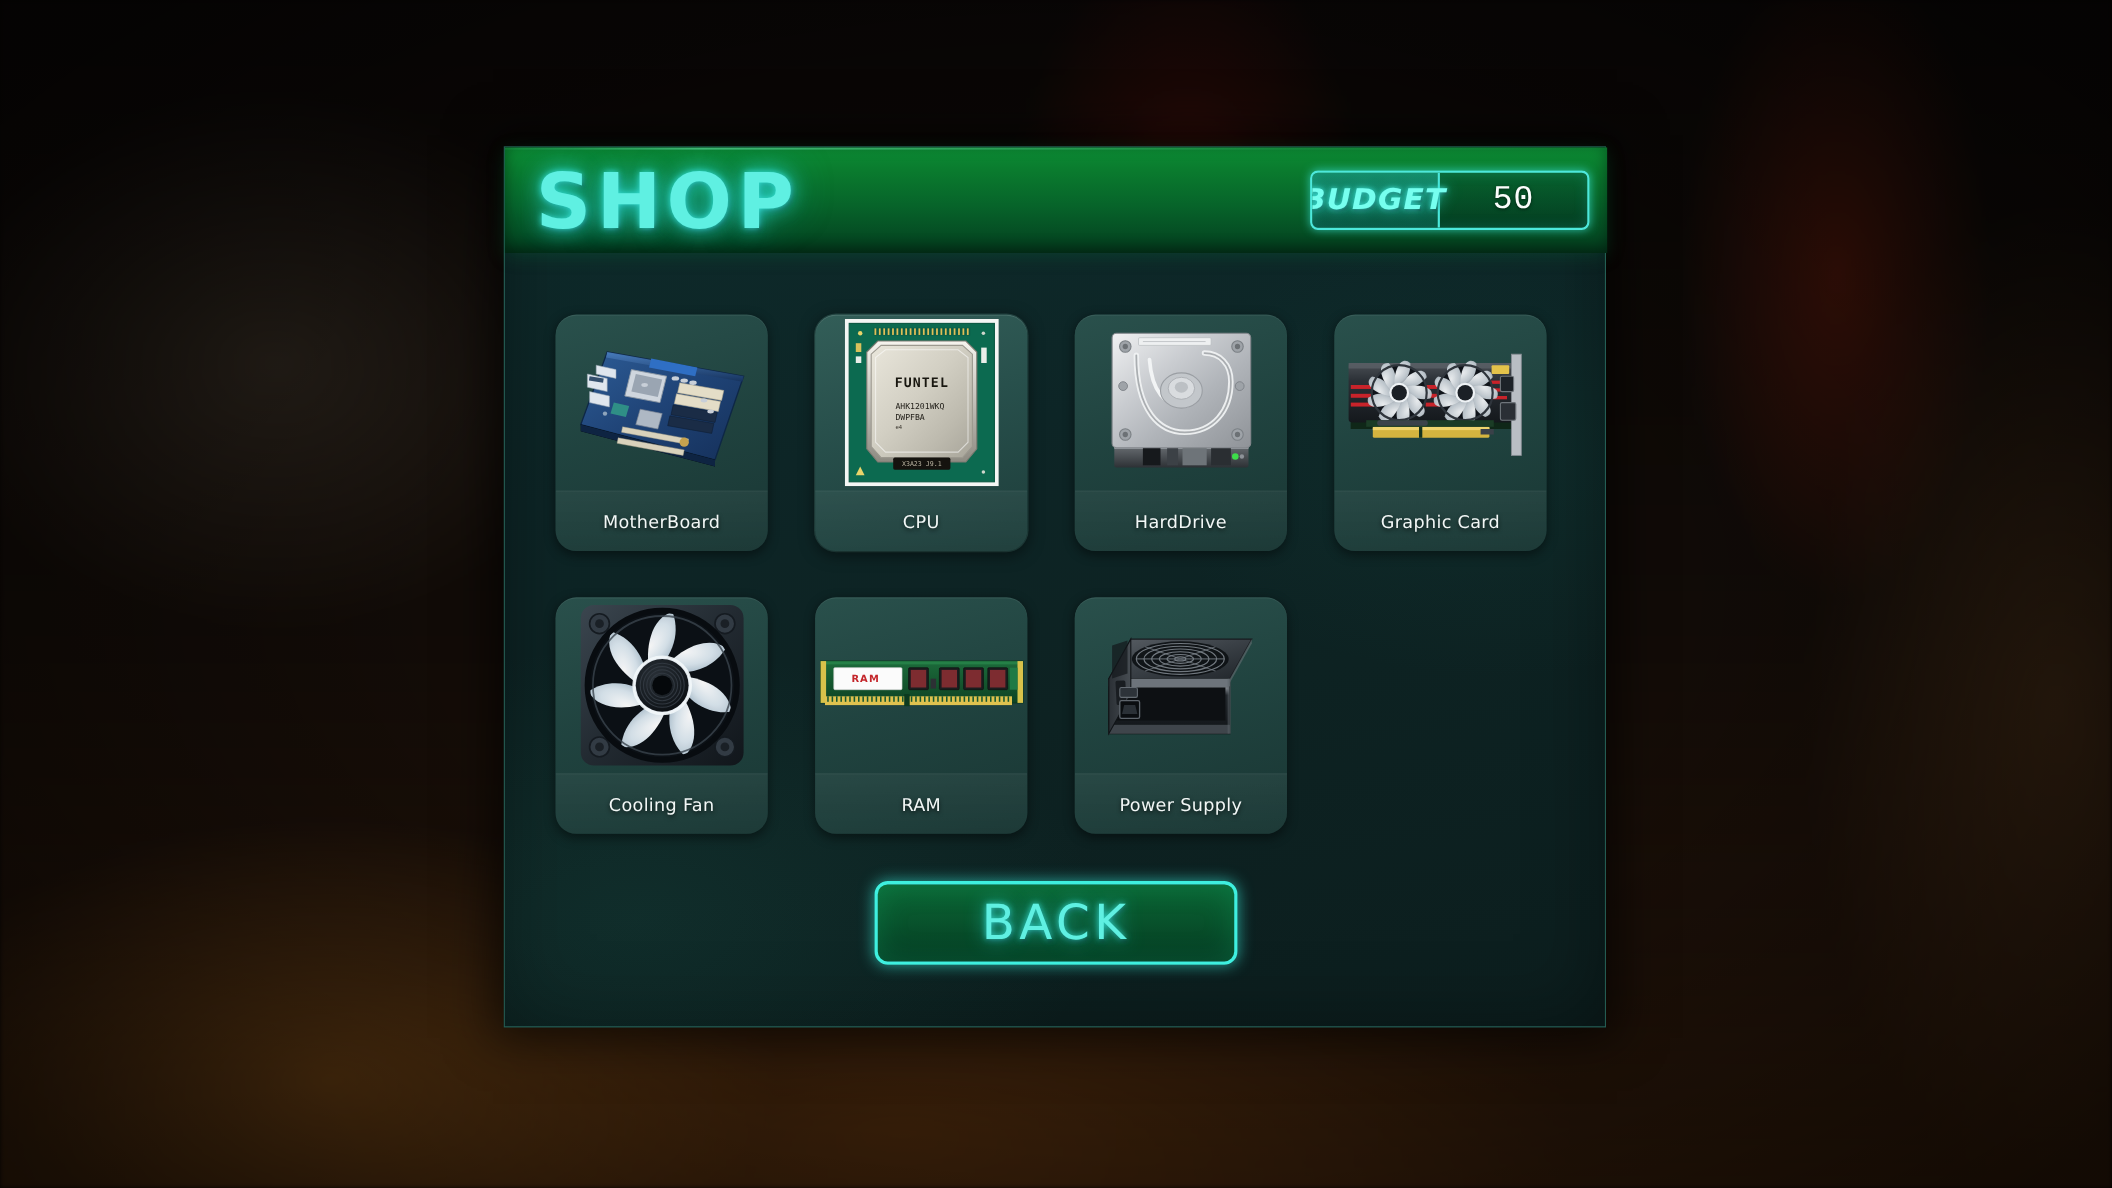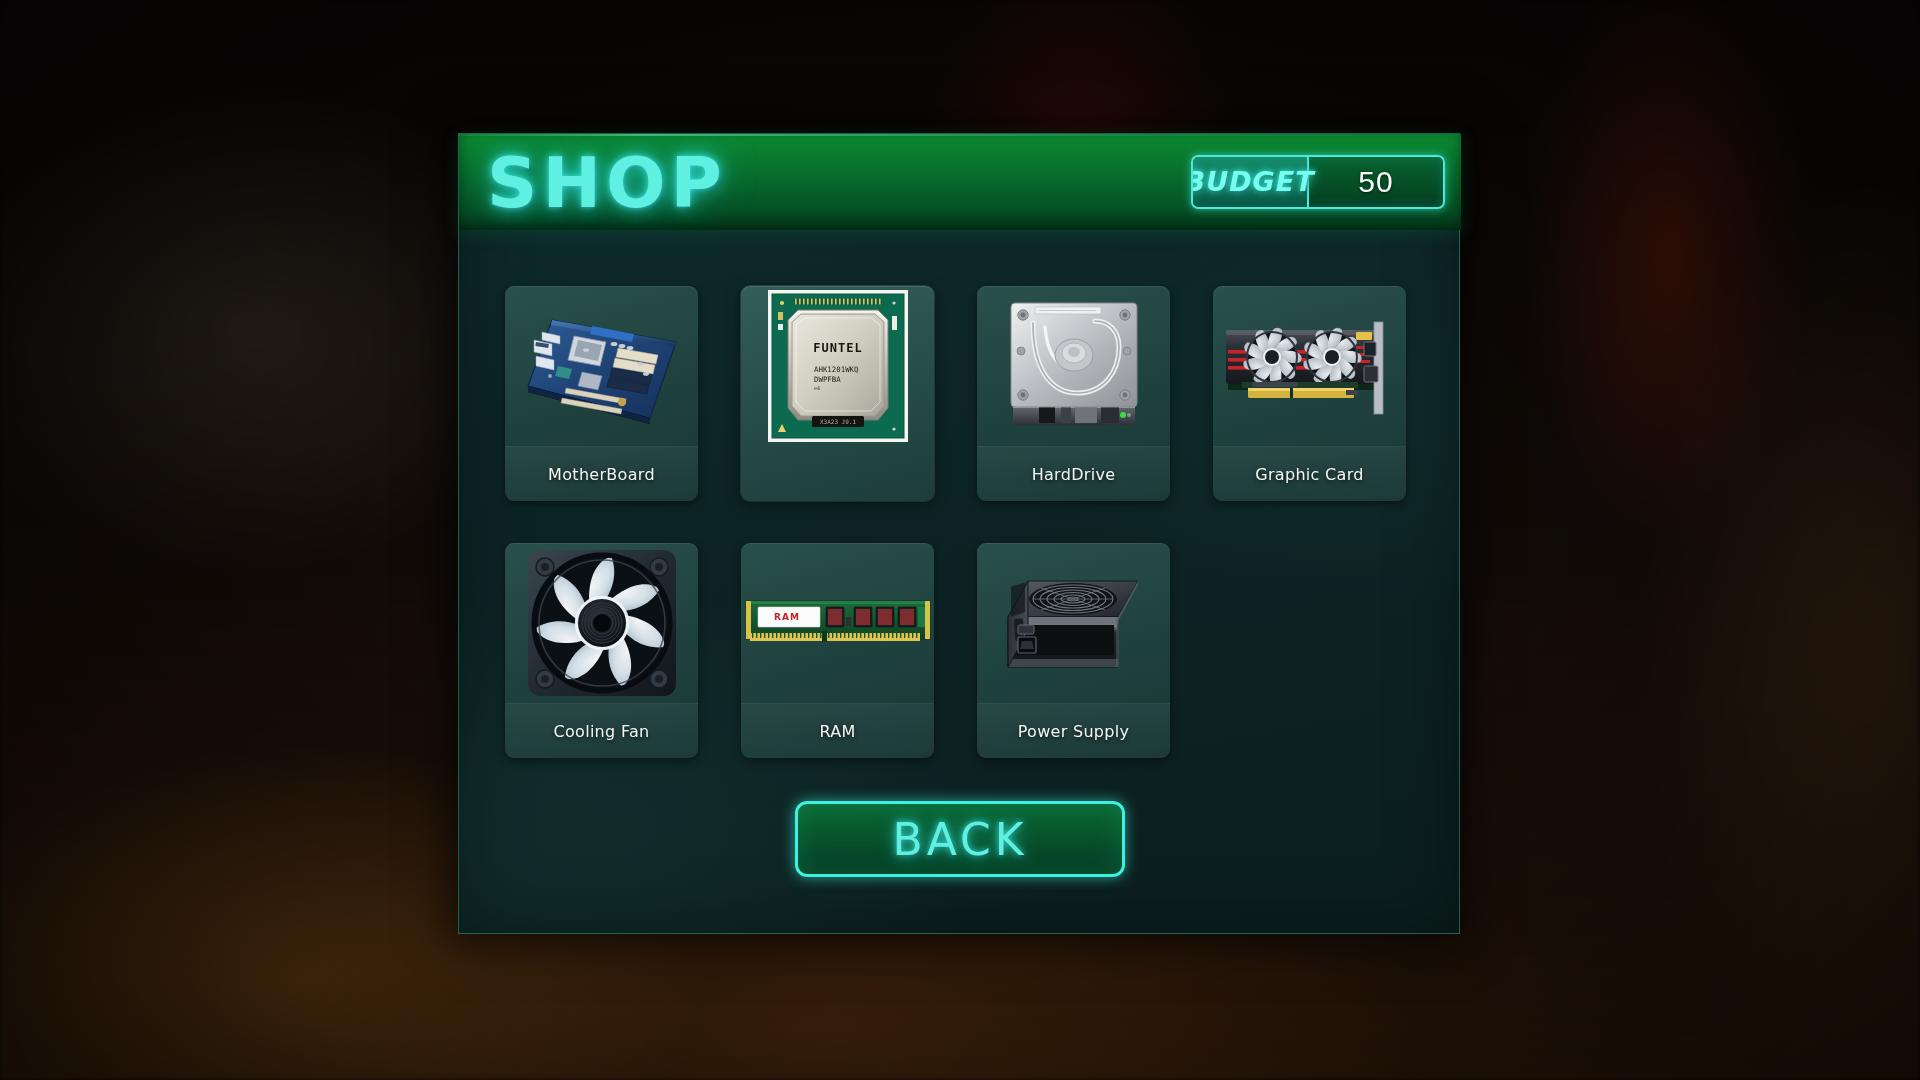--- a/index.html
+++ b/index.html
@@ -81,31 +81,31 @@
     font-family:"DejaVu Sans", sans-serif;
     font-size:26px; font-weight:bold; font-style:italic; letter-spacing:1px;
     color:#76ffef;
     text-shadow:0 0 5px #3fe6da, 0 0 13px rgba(50,220,210,.8), 1px 2px 2px rgba(0,0,0,.55);
     transform:scaleX(1.04);
   }
   #budget-value-box { flex:1; display:flex; align-items:center; justify-content:center; }
   #budget-value {
     font-size:30px; color:#fbfdfc; letter-spacing:1px;
     text-shadow:0 1px 3px rgba(0,0,0,.6);
-    font-family:Liberation Sans, sans-serif;
+    font-family:Liberation Mono, monospace;
   }
 
   
   #item-grid {
     position:absolute; left:46px; top:152px;
     display:grid; grid-template-columns:repeat(4, 193px); gap:42px 43px;
   }
   .item-card {
     position:relative; width:193px; height:215px;
-    border-radius:9px; overflow:hidden;
+    border-radius:19px; overflow:hidden;
     background:linear-gradient(165deg, rgba(44,84,79,.92) 0%, rgba(34,70,66,.92) 46%, rgba(26,56,53,.92) 100%);
     box-shadow:0 3px 10px rgba(0,0,0,.45), inset 0 1px 0 rgba(255,255,255,.07);
     cursor:pointer;
   }
   .item-card.is-selected {
     background:linear-gradient(165deg, rgba(52,96,90,.96) 0%, rgba(40,80,76,.96) 46%, rgba(30,62,59,.96) 100%);
     box-shadow:0 3px 14px rgba(0,0,0,.5), inset 0 1px 0 rgba(255,255,255,.12), 0 0 0 1px rgba(130,220,200,.22);
   }
   .item-thumb {
     position:absolute; left:0; top:0; width:193px; height:160px;
@@ -288,20 +288,23 @@
           <path d="M37 28 L103 28 L112 35 L112 112 L103 121 L37 121 L28 112 L28 35 Z" fill="none" stroke="rgba(255,255,255,.55)" stroke-width="1"></path>
 
           <text x="70" y="62" text-anchor="middle" font-family="DejaVu Sans Mono, monospace" font-size="12" font-weight="bold" fill="#18160f" letter-spacing="1">FUNTEL</text>
           <text x="46" y="82" font-family="DejaVu Sans Mono, monospace" font-size="7.4" fill="#23201a">AHK1201WKQ</text>
           <text x="46" y="92" font-family="DejaVu Sans Mono, monospace" font-size="7.4" fill="#23201a">DWPFBA</text>
           <text x="46" y="100" font-family="DejaVu Sans Mono, monospace" font-size="5" fill="#36322a">e4</text>
 
           <rect x="44" y="126" width="52" height="11" rx="1.5" fill="#15130f"></rect>
           <text x="70" y="134" text-anchor="middle" font-family="DejaVu Sans Mono, monospace" font-size="6" fill="#b9b2a0">X3A23 J9.1</text>
         </svg>
+      </div>
+      <div class="item-label-bar">
+        <span class="item-label">CPU</span>
       </div>
     </div>
 
     <div class="item-card">
       <div class="item-thumb">
         <svg class="art" width="150" height="146" viewBox="0 0 150 146">
           <defs>
             <linearGradient id="hdTop" x1="0" y1="0" x2="1" y2="1">
               <stop offset="0" stop-color="#f0f1f2"></stop>
                 <stop offset="0.35" stop-color="#c9ccd0"></stop>

